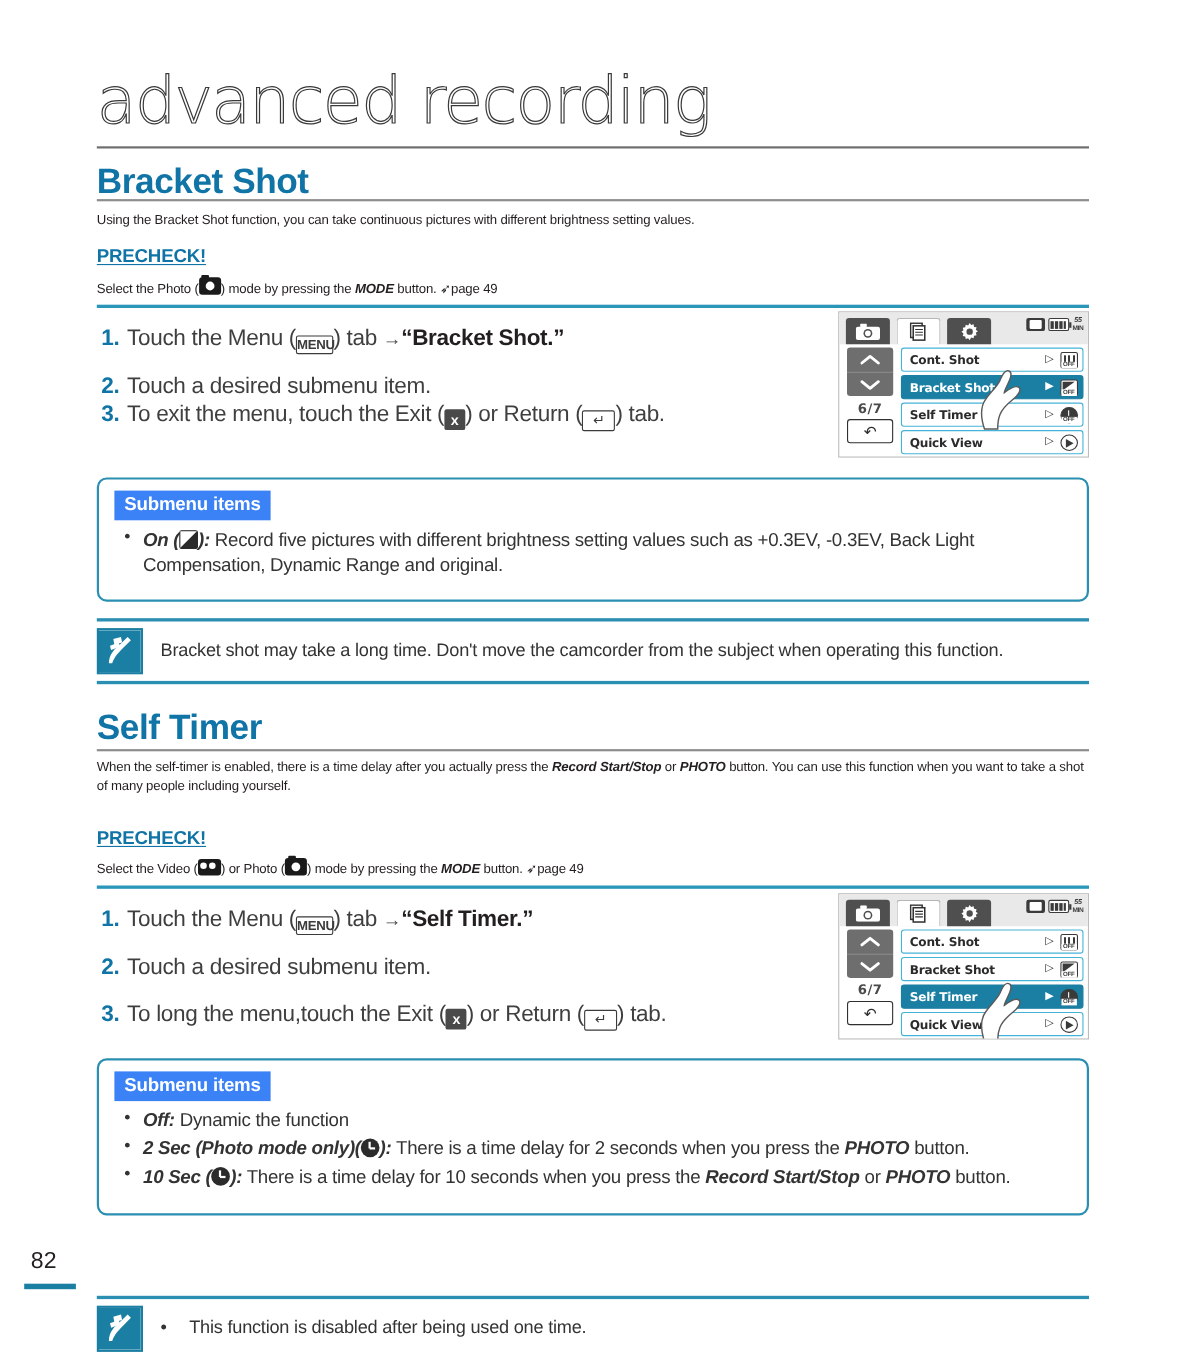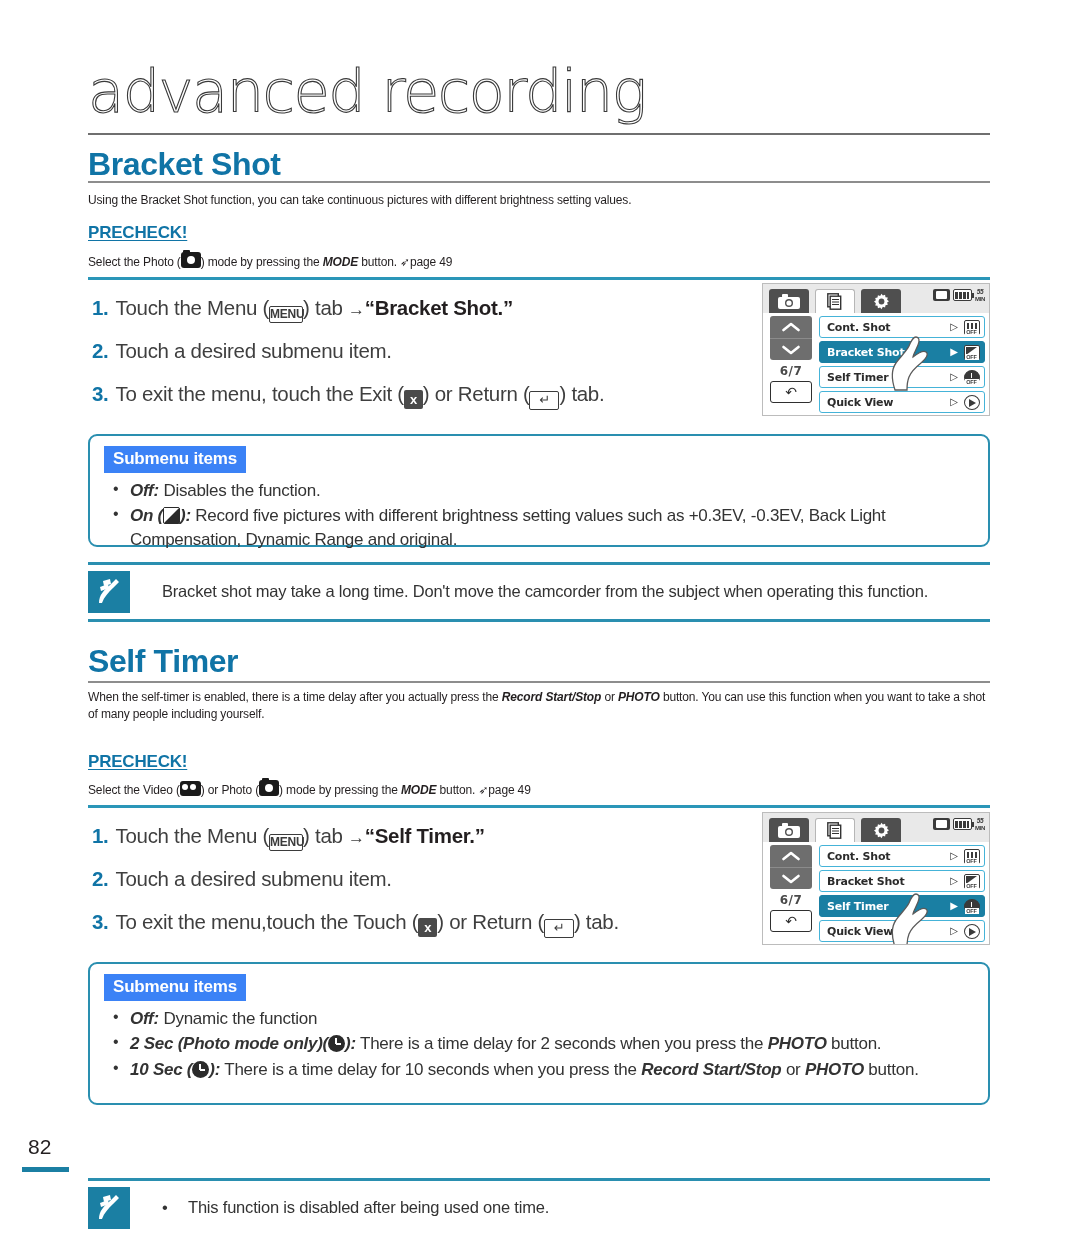--- a/index.html
+++ b/index.html
@@ -238,21 +238,21 @@
   }
 
   
   .note-box {
     position: absolute;
     left: 88px;
     width: 902px;
   }
   .note-top-rule { width: 100%; height: 3px; background: #2a8fb0; }
   .note-bot-rule { width: 100%; height: 3px; background: #2a8fb0; }
-  .note-body { display: flex; align-items: flex-start; padding: 6px 0 6px 0; gap: 16px; }
+  .note-body { display: flex; align-items: flex-start; padding: 6px 0 6px 0; }
   .note-icon {
     width: 42px; height: 42px;
     border: 2.5px solid #1b7fa3;
     background: #fff;
     flex: 0 0 auto;
     position: relative;
     margin-right: 16px;
   }
   .note-icon svg { display: block; }
   .note-text {
@@ -502,21 +502,21 @@
   <div class="teal-rule" style="top:277px;"></div>
 
   <div class="step" style="top:296px;">
     <span class="num">1.</span><span>Touch the Menu (</span><span class="chip chip-menu">MENU</span><span>) tab </span><span class="arrow">→</span><span class="strong">“Bracket Shot.”</span>
   </div>
 
   <div class="step" style="top:339px;">
     <span class="num">2.</span><span>Touch a desired submenu item.</span>
   </div>
 
-  <div class="step" style="top:382px;">
+  <div class="step" style="top:365px;">
     <span class="num">3.</span><span>To exit the menu, touch the Exit (</span><span class="chip chip-exit">x</span><span>) or Return (</span><span class="chip chip-return">↵</span><span>) tab.</span>
   </div>
 
   <div class="lcd" style="left:762px; top:283px;">
     <div class="lcd-topbar">
       <div class="lcd-tab">
         <svg width="22" height="15" viewBox="0 0 22 15">
             <rect x="0" y="3" width="22" height="12" rx="2" fill="#fff"></rect>
             <rect x="4" y="0" width="6" height="3.5" rx="1" fill="#fff"></rect>
             <circle cx="11" cy="9" r="4" fill="#4f4f4f"></circle>
@@ -608,23 +608,20 @@
           <path d="M8 58 C4 46 4 38 9 31 C13 25 19 20 22 14 C24 9 26 5 29 5 C32 5 33 8 31 13 C29 18 26 23 26 25 C30 22 36 18 39 20 C42 22 39 27 34 31 C29 35 24 40 22 45 C20 50 20 55 20 58 Z" fill="#ffffff" stroke="#5a5a5a" stroke-width="1.3"></path>
         </svg>
       </div>
     </div>
   </div>
 
   <div class="submenu-box" style="top:434px; height:113px;">
     <div class="submenu-badge">Submenu items</div>
     <ul class="submenu-list">
       <li>
-        <span class="b">Off:</span><span> Disables the function.</span>
-      </li>
-      <li>
         <span class="b">On (</span><span class="chip chip-ev"></span><span class="b">):</span><span> Record five pictures with different brightness setting values such as +0.3EV, -0.3EV, Back Light Compensation, Dynamic Range and original.</span>
       </li>
     </ul>
   </div>
 
   <div class="note-box" style="top:562px;">
     <div class="note-top-rule"></div>
     <div class="note-body">
       <div class="note-icon">
         <svg width="38" height="38" viewBox="0 0 38 38">
@@ -657,21 +654,21 @@
 
   <div class="step" style="top:824px;">
     <span class="num">1.</span><span>Touch the Menu (</span><span class="chip chip-menu">MENU</span><span>) tab </span><span class="arrow">→</span><span class="strong">“Self Timer.”</span>
   </div>
 
   <div class="step" style="top:867px;">
     <span class="num">2.</span><span>Touch a desired submenu item.</span>
   </div>
 
   <div class="step" style="top:910px;">
-    <span class="num">3.</span><span>To exit the menu,touch the Touch (</span><span class="chip chip-exit">x</span><span>) or Return (</span><span class="chip chip-return">↵</span><span>) tab.</span>
+    <span class="num">3.</span><span>To long the menu,touch the Exit (</span><span class="chip chip-exit">x</span><span>) or Return (</span><span class="chip chip-return">↵</span><span>) tab.</span>
   </div>
 
   <div class="lcd" style="left:762px; top:812px;">
     <div class="lcd-topbar">
       <div class="lcd-tab">
         <svg width="22" height="15" viewBox="0 0 22 15">
             <rect x="0" y="3" width="22" height="12" rx="2" fill="#fff"></rect>
             <rect x="4" y="0" width="6" height="3.5" rx="1" fill="#fff"></rect>
             <circle cx="11" cy="9" r="4" fill="#4f4f4f"></circle>
             <circle cx="11" cy="9" r="2.6" fill="#fff"></circle>

